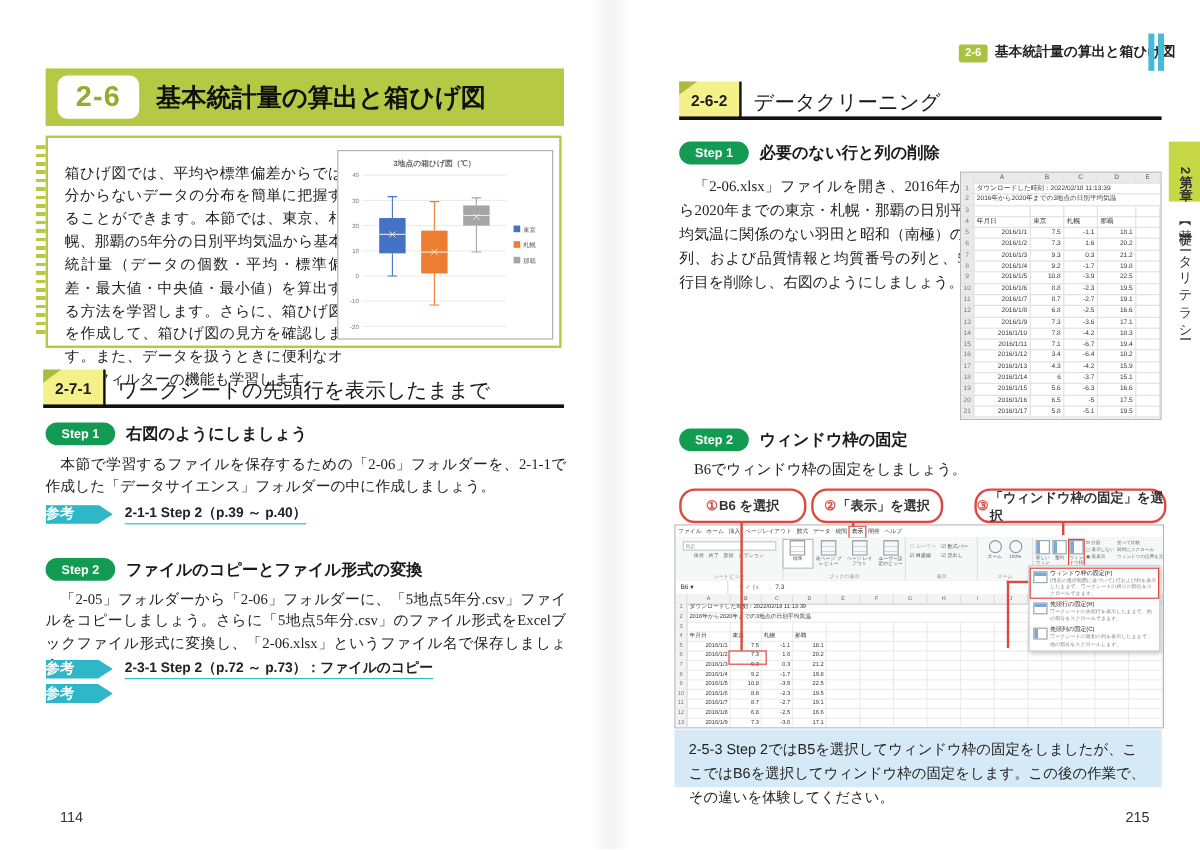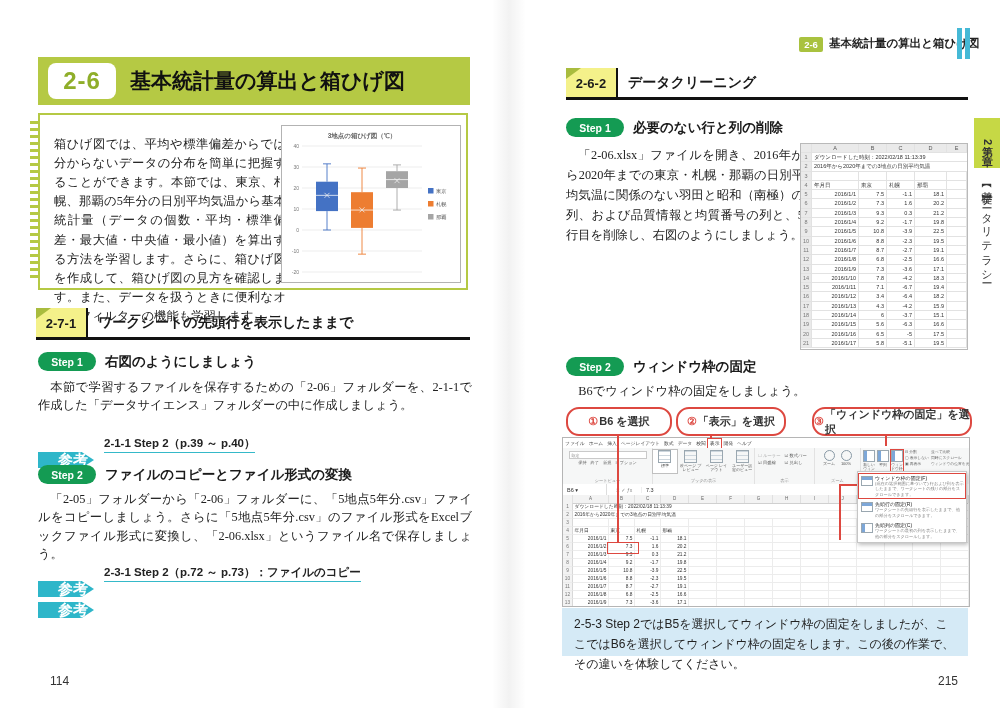--- a/index.html
+++ b/index.html
@@ -17,31 +17,31 @@
   .intro-box{position:absolute;inset:0;border:2px solid #b5c944;background:#fff;}
   .stripes{position:absolute;left:-8px;top:8px;width:12px;height:160px;
            background:repeating-linear-gradient(to bottom,#b5c944 0 3px,#ffffff 3px 7px);}
   .intro-text{position:absolute;left:16px;top:10px;width:232px;font-size:12.3px;line-height:1.55;
               text-align:justify;color:#222;}
   .chart-box{position:absolute;right:7px;top:12px;width:178px;height:156px;border:1px solid #b3b3b3;background:#fff;}
   .subsec-badge{width:50px;height:30px;background:#f4f18a;border-right:2px solid #111;
                 display:flex;align-items:center;justify-content:center;font-weight:bold;font-size:13px;position:absolute;}
   .subsec-badge::before{content:'';position:absolute;left:0;top:0;width:0;height:0;
                 border-top:11px solid #a9bc3e;border-right:15px solid transparent;}
-  .subsec-title{position:absolute;font-size:14px;font-weight:bold;}
+  .subsec-title{position:absolute;font-size:17px;font-weight:normal;}
   .subsec-rule{position:absolute;height:3px;background:#111;}
   .step-row{position:absolute;display:flex;align-items:center;}
   .step-pill{width:58px;height:19px;background:#149b53;border-radius:10px;color:#fff;
              font-size:10.5px;font-weight:bold;display:flex;align-items:center;justify-content:center;}
   .step-title{margin-left:9px;font-size:13.5px;font-weight:bold;}
   .para{position:absolute;font-size:12.3px;line-height:1.5;text-align:justify;color:#222;text-indent:1em;}
   .ref-row{position:absolute;display:flex;align-items:center;}
-  .ref-badge{width:56px;height:16px;background:#2eb6c9;color:#fff;font-size:15px;font-weight:bold;
-             display:flex;align-items:center;padding-left:20px;box-sizing:border-box;
-             clip-path:polygon(0 0,78% 0,100% 50%,78% 100%,0 100%);margin-top:32px;}
+  .ref-badge{width:56px;height:16px;background:#2eb6c9;color:#fff;font-size:12px;font-weight:bold;
+             display:flex;align-items:center;padding-left:0;box-sizing:border-box;
+             clip-path:polygon(0 0,78% 0,100% 50%,78% 100%,0 100%);}
   .ref-link{margin-left:10px;font-size:11.5px;font-weight:bold;color:#222;
             border-bottom:1.5px solid #35b9c9;padding-bottom:1px;cursor:pointer;}
   .pagenum{position:absolute;font-size:12px;color:#333;}
   .spine{left:492px;top:0;width:34px;height:708px;
          background:linear-gradient(90deg,rgba(0,0,0,0) 0%,rgba(0,0,0,0.05) 50%,rgba(0,0,0,0) 100%);}
   
   .rh-badge{left:799px;top:37px;width:24px;height:15px;background:#a9c23f;border-radius:2px;color:#fff;
             font-size:9.5px;font-weight:bold;display:flex;align-items:center;justify-content:center;}
   .rh-title{left:829px;top:36px;font-size:11.5px;font-weight:bold;color:#222;}
   .cyan-bar{top:28px;width:5px;height:31px;background:#45b9d6;}

